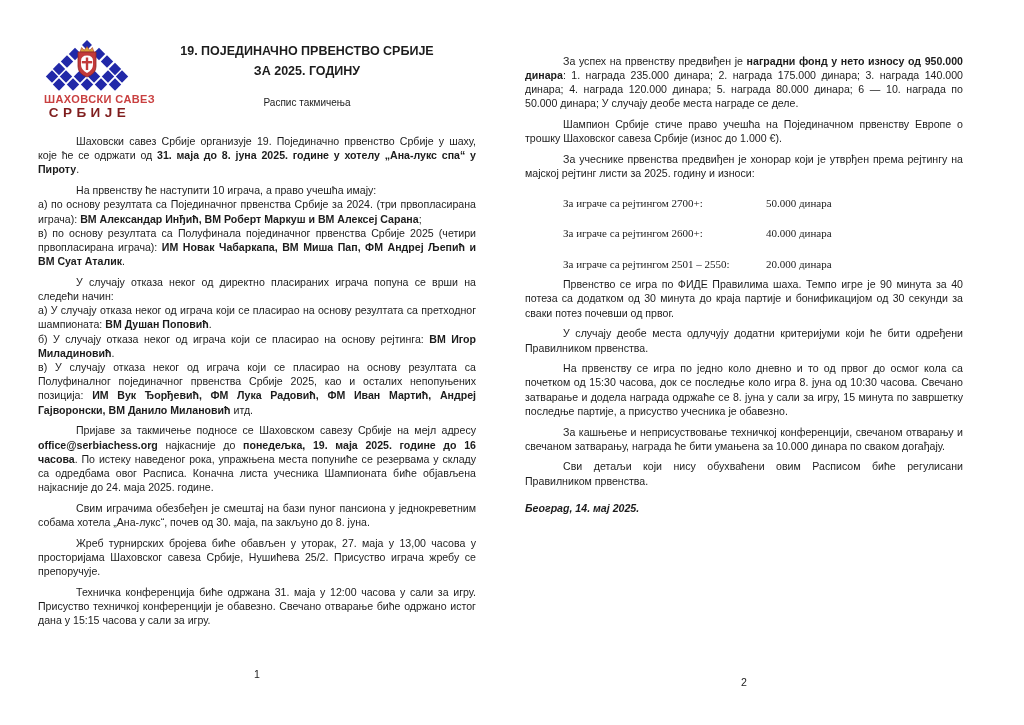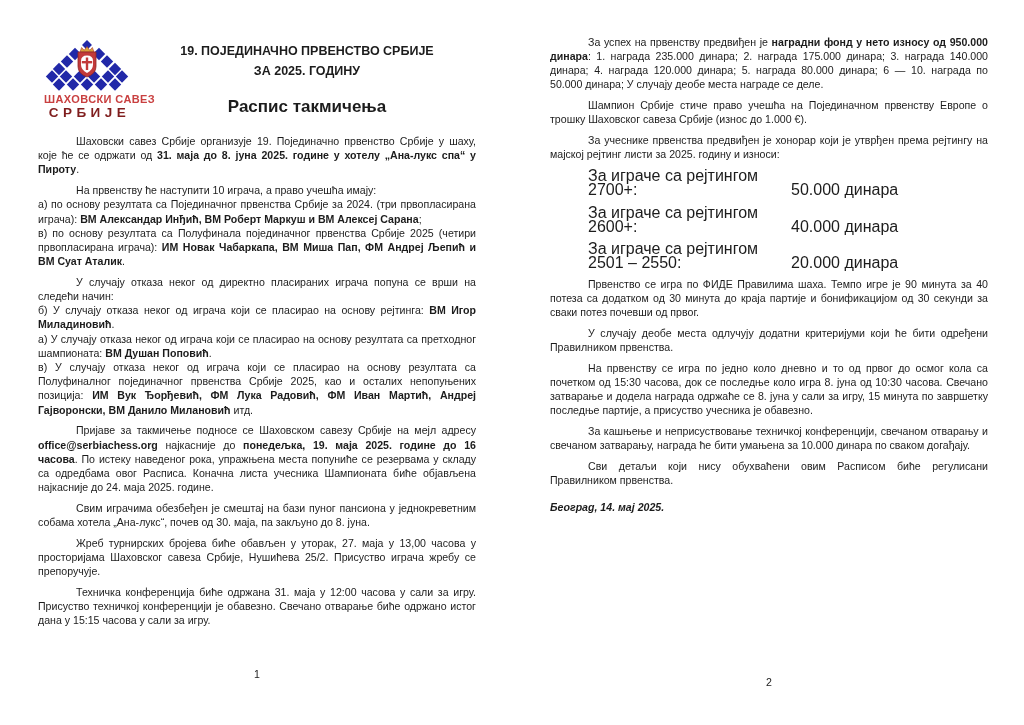--- a/index.html
+++ b/index.html
@@ -11,54 +11,54 @@
     overflow: hidden;
     position: relative;
   }
   .page {
     position: absolute;
     top: 0;
     width: 438px;
     height: 725px;
   }
   .page.first  { left: 38px;  padding-top: 40px; }
-  .page.second { left: 550px; padding-top: 28px; }
+  .page.second { left: 525px; padding-top: 47px; }
 
   
   .p1-header { display: flex; margin-bottom: 8px; min-height: 86px; }
   .logo { flex: none; width: 100px; padding-left: 6px; }
   .logo svg { display: block; width: 86px; height: 52px; }
   .logo-red {
     color: #c94040; font-size: 11px; font-weight: bold;
     letter-spacing: 0.4px; text-align: center; width: 88px; margin-top: 1px;
     white-space: nowrap;
   }
   .logo-blue {
     color: #7f1d1d; font-size: 13.5px; font-weight: bold;
     letter-spacing: 4.5px; text-align: center; width: 88px; padding-left: 3px;
     white-space: nowrap;
   }
   .title-block { flex: 1; text-align: center; padding-top: 1px; }
   .doc-title { font-size: 12.5px; font-weight: bold; line-height: 20px; }
-  .doc-subtitle { font-size: 17px; font-weight: bold; margin-top: 16px; }
+  .doc-subtitle { font-size: 10px; font-weight: normal; margin-top: 16px; }
 
   
   .content p {
     font-size: 10.6px;
     line-height: 14.2px;
     text-align: justify;
     margin-top: 6.5px;
   }
   .content p.para { text-indent: 38px; }
   .content p.item { margin-top: 0; }
   .content p.date { text-align: left; margin-top: 13px; }
   .content p.sig  { text-align: right; margin-top: 28px; }
   .tabline {
-    font-size: 16px; line-height: 14.2px;
-    padding-left: 38px; margin-top: 8px;
+    font-size: 11px; line-height: 14.2px;
+    padding-left: 38px; margin-top: 16px; font-family: Liberation Serif, serif;
   }
   .tab-label { display: inline-block; width: 203px; }
   .page-number {
     position: absolute; left: 0; width: 100%;
     text-align: center; font-size: 10.6px;
   }
   .page.first  .page-number { top: 668px; }
   .page.second .page-number { top: 676px; }
 </style>
 </head>
@@ -110,22 +110,22 @@
       <div class="doc-title">ЗА 2025. ГОДИНУ</div>
       <div class="doc-subtitle">Распис такмичења</div>
     </div>
   </header>
   <div class="content" id="page1-content">
       <p class="para"><span>Шаховски савез Србије организује 19. Појединачно првенство Србије у шаху, које ће се одржати од </span><span style="font-weight: bold;">31. маја до 8. јуна 2025. године у хотелу „Ана-лукс спа“ у Пироту</span><span>.</span></p>
       <p class="para"><span>На првенству ће наступити 10 играча, а право учешћа имају:</span></p>
       <p class="item"><span>а) по основу резултата са Појединачног првенства Србије за 2024. (три првопласирана играча): </span><span style="font-weight: bold;">ВМ Александар Инђић, ВМ Роберт Маркуш и ВМ Алексеј Сарана</span><span>;</span></p>
       <p class="item"><span>в) по основу резултата са Полуфинала појединачног првенства Србије 2025 (четири првопласирана играча): </span><span style="font-weight: bold;">ИМ Новак Чабаркапа, ВМ Миша Пап, ФМ Андреј Љепић и ВМ Суат Аталик</span><span>.</span></p>
       <p class="para"><span>У случају отказа неког од директно пласираних играча попуна се врши на следећи начин:</span></p>
+      <p class="item"><span>а) У случају отказа неког од играча који се пласирао на основу резултата са претходног шампионата: </span><span style="font-weight: bold;">ВМ Душан Поповић</span><span>.</span></p>
       <p class="item"><span>б) У случају отказа неког од играча који се пласирао на основу рејтинга: </span><span style="font-weight: bold;">ВМ Игор Миладиновић</span><span>.</span></p>
-      <p class="item"><span>а) У случају отказа неког од играча који се пласирао на основу резултата са претходног шампионата: </span><span style="font-weight: bold;">ВМ Душан Поповић</span><span>.</span></p>
       <p class="item"><span>в) У случају отказа неког од играча који се пласирао на основу резултата са Полуфиналног појединачног првенства Србије 2025, као и осталих непопуњених позиција: </span><span style="font-weight: bold; margin-top: 48px;">ИМ Вук Ђорђевић, ФМ Лука Радовић, ФМ Иван Мартић, Андреј Гајворонски, ВМ Данило Милановић</span><span> итд.</span></p>
       <p class="para"><span>Пријаве за такмичење подносе се Шаховском савезу Србије на мејл адресу </span><span style="font-weight: bold;">office@serbiachess.org</span><span> најкасније до </span><span style="font-weight: bold;">понедељка, 19. маја 2025. године до 16 часова</span><span>. По истеку наведеног рока, упражњена места попуниће се резервама у складу са одредбама овог Расписа. Коначна листа учесника Шампионата биће објављена најкасније до 24. маја 2025. године.</span></p>
       <p class="para"><span>Свим играчима обезбеђен је смештај на бази пуног пансиона у једнокреветним собама хотела „Ана-лукс“, почев од 30. маја, па закљуно до 8. јуна.</span></p>
       <p class="para"><span>Жреб турнирских бројева биће обављен у уторак, 27. маја у 13,00 часова у просторијама Шаховског савеза Србије, Нушићева 25/2. Присуство играча жребу се препоручује.</span></p>
       <p class="para"><span>Техничка конференција биће одржана 31. маја у 12:00 часова у сали за игру. Присуство техничкој конференцији је обавезно. Свечано отварање биће одржано истог дана у 15:15 часова у сали за игру.</span></p>
     </div>
   <div class="page-number">1</div>
 </section>
 
 <section class="page second">

